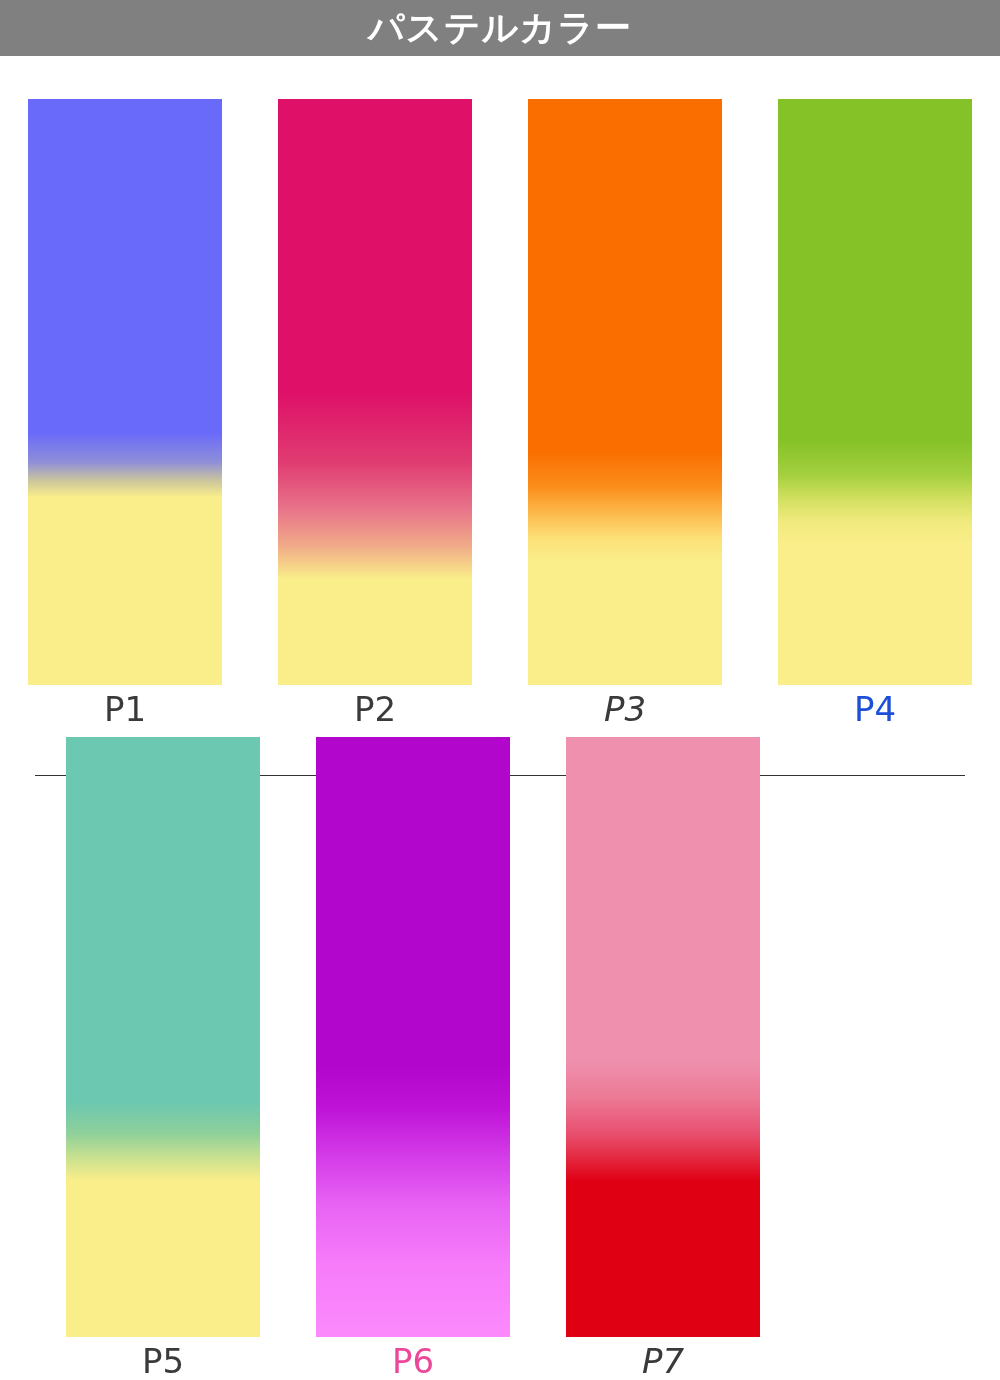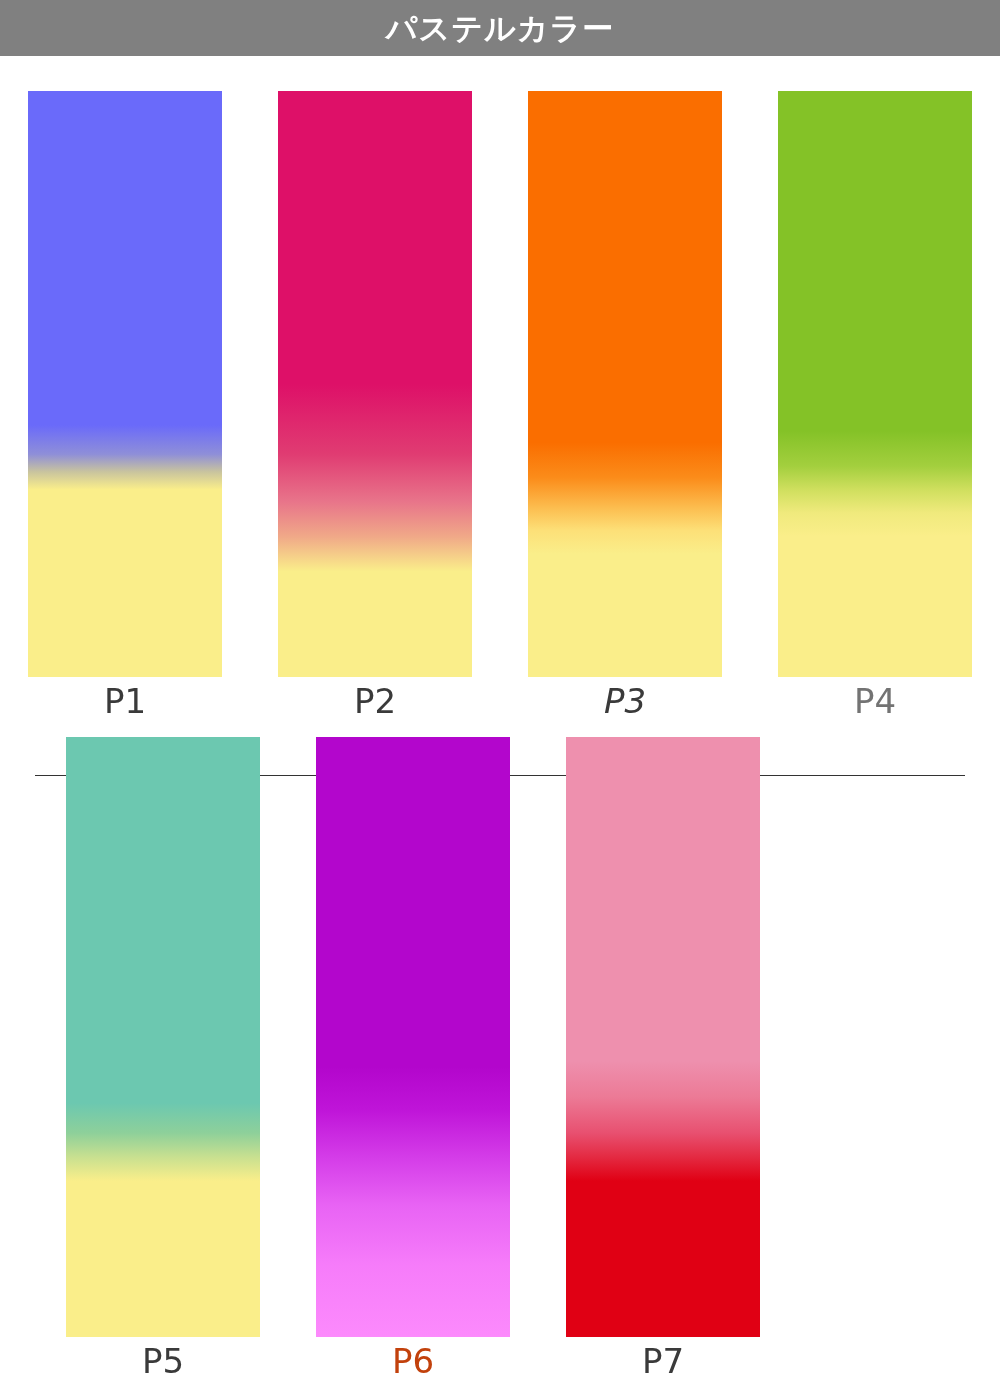--- a/index.html
+++ b/index.html
@@ -28,21 +28,21 @@
     width: 1000px;
     height: 56px;
     background: #808080;
     display: flex;
     align-items: center;
     justify-content: center;
   }
 
   .header-title {
     color: #ffffff;
-    font-size: 31px;
+    font-size: 36px;
     font-weight: bold;
     letter-spacing: 1px;
     font-family: "DejaVu Sans", "Liberation Sans", sans-serif;
     line-height: 1;
   }
 
   
   .swatch-grid {
     position: absolute;
     left: 0;
@@ -53,21 +53,21 @@
 
   .swatch-row {
     position: absolute;
     left: 0;
     width: 1000px;
     display: flex;
     flex-direction: row;
     align-items: flex-start;
   }
 
-  .swatch-row.row-top    { top: 5px;   height: 670px; justify-content: space-between; }
+  .swatch-row.row-top    { top: 13px;   height: 670px; justify-content: space-between; }
   .swatch-row.row-bottom { top: 670px; height: 654px; padding-left: 38px; }
 
   .swatch-cell {
     width: 250px;
     display: flex;
     flex-direction: column;
     align-items: center;
   }
 
   .swatch-chip {
@@ -117,35 +117,35 @@
       <div class="swatch-cell">
         <div class="swatch-chip" style="background: linear-gradient(rgb(222, 16, 104) 0%, rgb(222, 16, 104) 50%, rgb(224, 60, 114) 62%, rgb(232, 116, 138) 70%, rgb(240, 168, 136) 76%, rgb(250, 238, 138) 82%, rgb(250, 238, 138) 100%);"></div>
         <div class="swatch-label" style="color: rgb(58, 58, 58);">P2</div>
       </div>
       <div class="swatch-cell">
         <div class="swatch-chip" style="background: linear-gradient(rgb(250, 110, 0) 0%, rgb(250, 110, 0) 60%, rgb(251, 140, 26) 66%, rgb(252, 188, 78) 71%, rgb(253, 224, 120) 75%, rgb(250, 238, 138) 79%, rgb(250, 238, 138) 100%);"></div>
         <div class="swatch-label" style="color: rgb(58, 58, 58); font-style: italic;">P3</div>
       </div>
       <div class="swatch-cell">
         <div class="swatch-chip" style="background: linear-gradient(rgb(132, 194, 39) 0%, rgb(132, 194, 39) 58%, rgb(163, 207, 62) 64%, rgb(207, 223, 94) 68%, rgb(240, 234, 125) 72%, rgb(250, 238, 138) 76%, rgb(250, 238, 138) 100%);"></div>
-        <div class="swatch-label" style="color: #737373;">P4</div>
+        <div class="swatch-label" style="color: #1d4ed8;">P4</div>
       </div>
     </div>
 
     <div class="row-divider" style="background: rgb(51, 51, 51);"></div>
 
     <div class="swatch-row row-bottom">
       <div class="swatch-cell">
         <div class="swatch-chip" style="background: linear-gradient(rgb(108, 200, 176) 0%, rgb(108, 200, 176) 61%, rgb(142, 208, 154) 66%, rgb(200, 224, 144) 70%, rgb(250, 238, 138) 74%, rgb(250, 238, 138) 100%);"></div>
         <div class="swatch-label" style="color: rgb(58, 58, 58);">P5</div>
       </div>
       <div class="swatch-cell">
         <div class="swatch-chip" style="background: linear-gradient(rgb(179, 6, 204) 0%, rgb(179, 6, 204) 55%, rgb(191, 20, 216) 62%, rgb(212, 60, 232) 70%, rgb(232, 99, 244) 78%, rgb(246, 124, 250) 88%, rgb(252, 138, 252) 100%);"></div>
-        <div class="swatch-label" style="color: #c2410c;">P6</div>
+        <div class="swatch-label" style="color: #ec4899;">P6</div>
       </div>
       <div class="swatch-cell">
         <div class="swatch-chip" style="background: linear-gradient(rgb(238, 144, 174) 0%, rgb(238, 144, 174) 54%, rgb(236, 122, 150) 60%, rgb(232, 80, 112) 66%, rgb(228, 42, 66) 70%, rgb(224, 0, 20) 74%, rgb(224, 0, 20) 100%);"></div>
-        <div class="swatch-label" style="color: rgb(58, 58, 58);">P7</div>
+        <div class="swatch-label" style="color: rgb(58, 58, 58); font-style: italic;">P7</div>
       </div>
     </div>
 
   </div>
 </div>
 
 </body></html>

